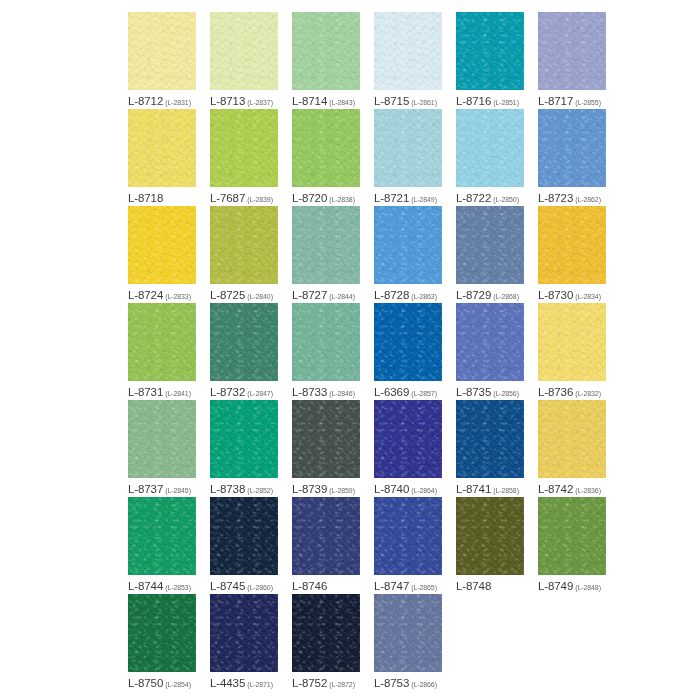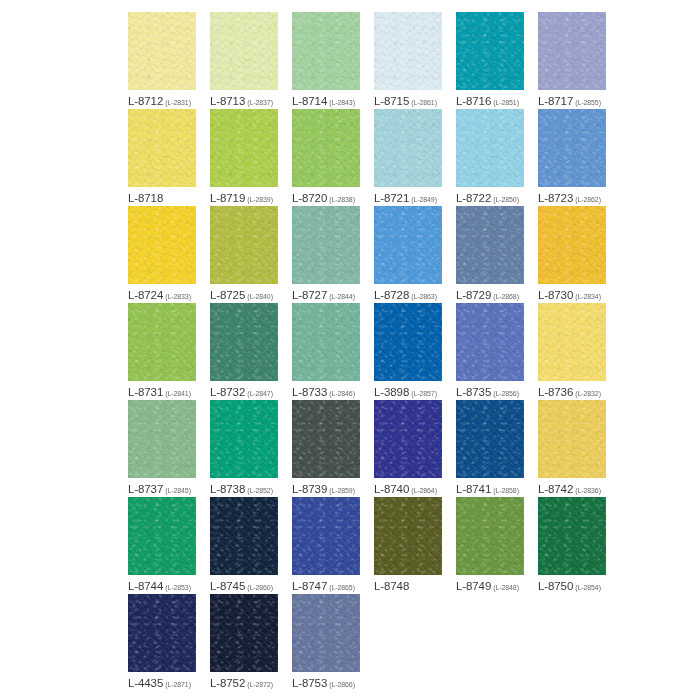--- a/index.html
+++ b/index.html
@@ -132,21 +132,21 @@
       <div class="cell">
         <div class="swatch" style="background-color: rgb(155, 162, 205);"></div>
         <div class="label"><span class="code">L-8717</span><span class="alt">(L-2855)</span></div>
       </div>
       <div class="cell">
         <div class="swatch" style="background-color: rgb(240, 223, 99);"></div>
         <div class="label"><span class="code">L-8718</span></div>
       </div>
       <div class="cell">
         <div class="swatch" style="background-color: rgb(174, 208, 74);"></div>
-        <div class="label"><span class="code">L-8719</span><span class="alt">(L-2839)</span></div>
+        <div class="label"><span class="code">L-7687</span><span class="alt">(L-2839)</span></div>
       </div>
       <div class="cell">
         <div class="swatch" style="background-color: rgb(149, 201, 92);"></div>
         <div class="label"><span class="code">L-8720</span><span class="alt">(L-2838)</span></div>
       </div>
       <div class="cell">
         <div class="swatch" style="background-color: rgb(164, 212, 221);"></div>
         <div class="label"><span class="code">L-8721</span><span class="alt">(L-2849)</span></div>
       </div>
       <div class="cell">
@@ -188,21 +188,21 @@
       <div class="cell">
         <div class="swatch" style="background-color: rgb(60, 131, 105);"></div>
         <div class="label"><span class="code">L-8732</span><span class="alt">(L-2847)</span></div>
       </div>
       <div class="cell">
         <div class="swatch" style="background-color: rgb(115, 180, 154);"></div>
         <div class="label"><span class="code">L-8733</span><span class="alt">(L-2846)</span></div>
       </div>
       <div class="cell">
         <div class="swatch" style="background-color: rgb(0, 96, 172);"></div>
-        <div class="label"><span class="code">L-3898</span><span class="alt">(L-2857)</span></div>
+        <div class="label"><span class="code">L-6369</span><span class="alt">(L-2857)</span></div>
       </div>
       <div class="cell">
         <div class="swatch" style="background-color: rgb(90, 114, 189);"></div>
         <div class="label"><span class="code">L-8735</span><span class="alt">(L-2856)</span></div>
       </div>
       <div class="cell">
         <div class="swatch" style="background-color: rgb(246, 221, 107);"></div>
         <div class="label"><span class="code">L-8736</span><span class="alt">(L-2832)</span></div>
       </div>
       <div class="cell">
@@ -231,20 +231,24 @@
       </div>
       <div class="cell">
         <div class="swatch" style="background-color: rgb(15, 156, 99);"></div>
         <div class="label"><span class="code">L-8744</span><span class="alt">(L-2853)</span></div>
       </div>
       <div class="cell">
         <div class="swatch" style="background-color: rgb(16, 36, 61);"></div>
         <div class="label"><span class="code">L-8745</span><span class="alt">(L-2860)</span></div>
       </div>
       <div class="cell">
+        <div class="swatch" style="background-color: rgb(48, 60, 119);"></div>
+        <div class="label"><span class="code">L-8746</span></div>
+      </div>
+      <div class="cell">
         <div class="swatch" style="background-color: rgb(50, 72, 155);"></div>
         <div class="label"><span class="code">L-8747</span><span class="alt">(L-2865)</span></div>
       </div>
       <div class="cell">
         <div class="swatch" style="background-color: rgb(88, 92, 33);"></div>
         <div class="label"><span class="code">L-8748</span></div>
       </div>
       <div class="cell">
         <div class="swatch" style="background-color: rgb(106, 151, 63);"></div>
         <div class="label"><span class="code">L-8749</span><span class="alt">(L-2848)</span></div>

